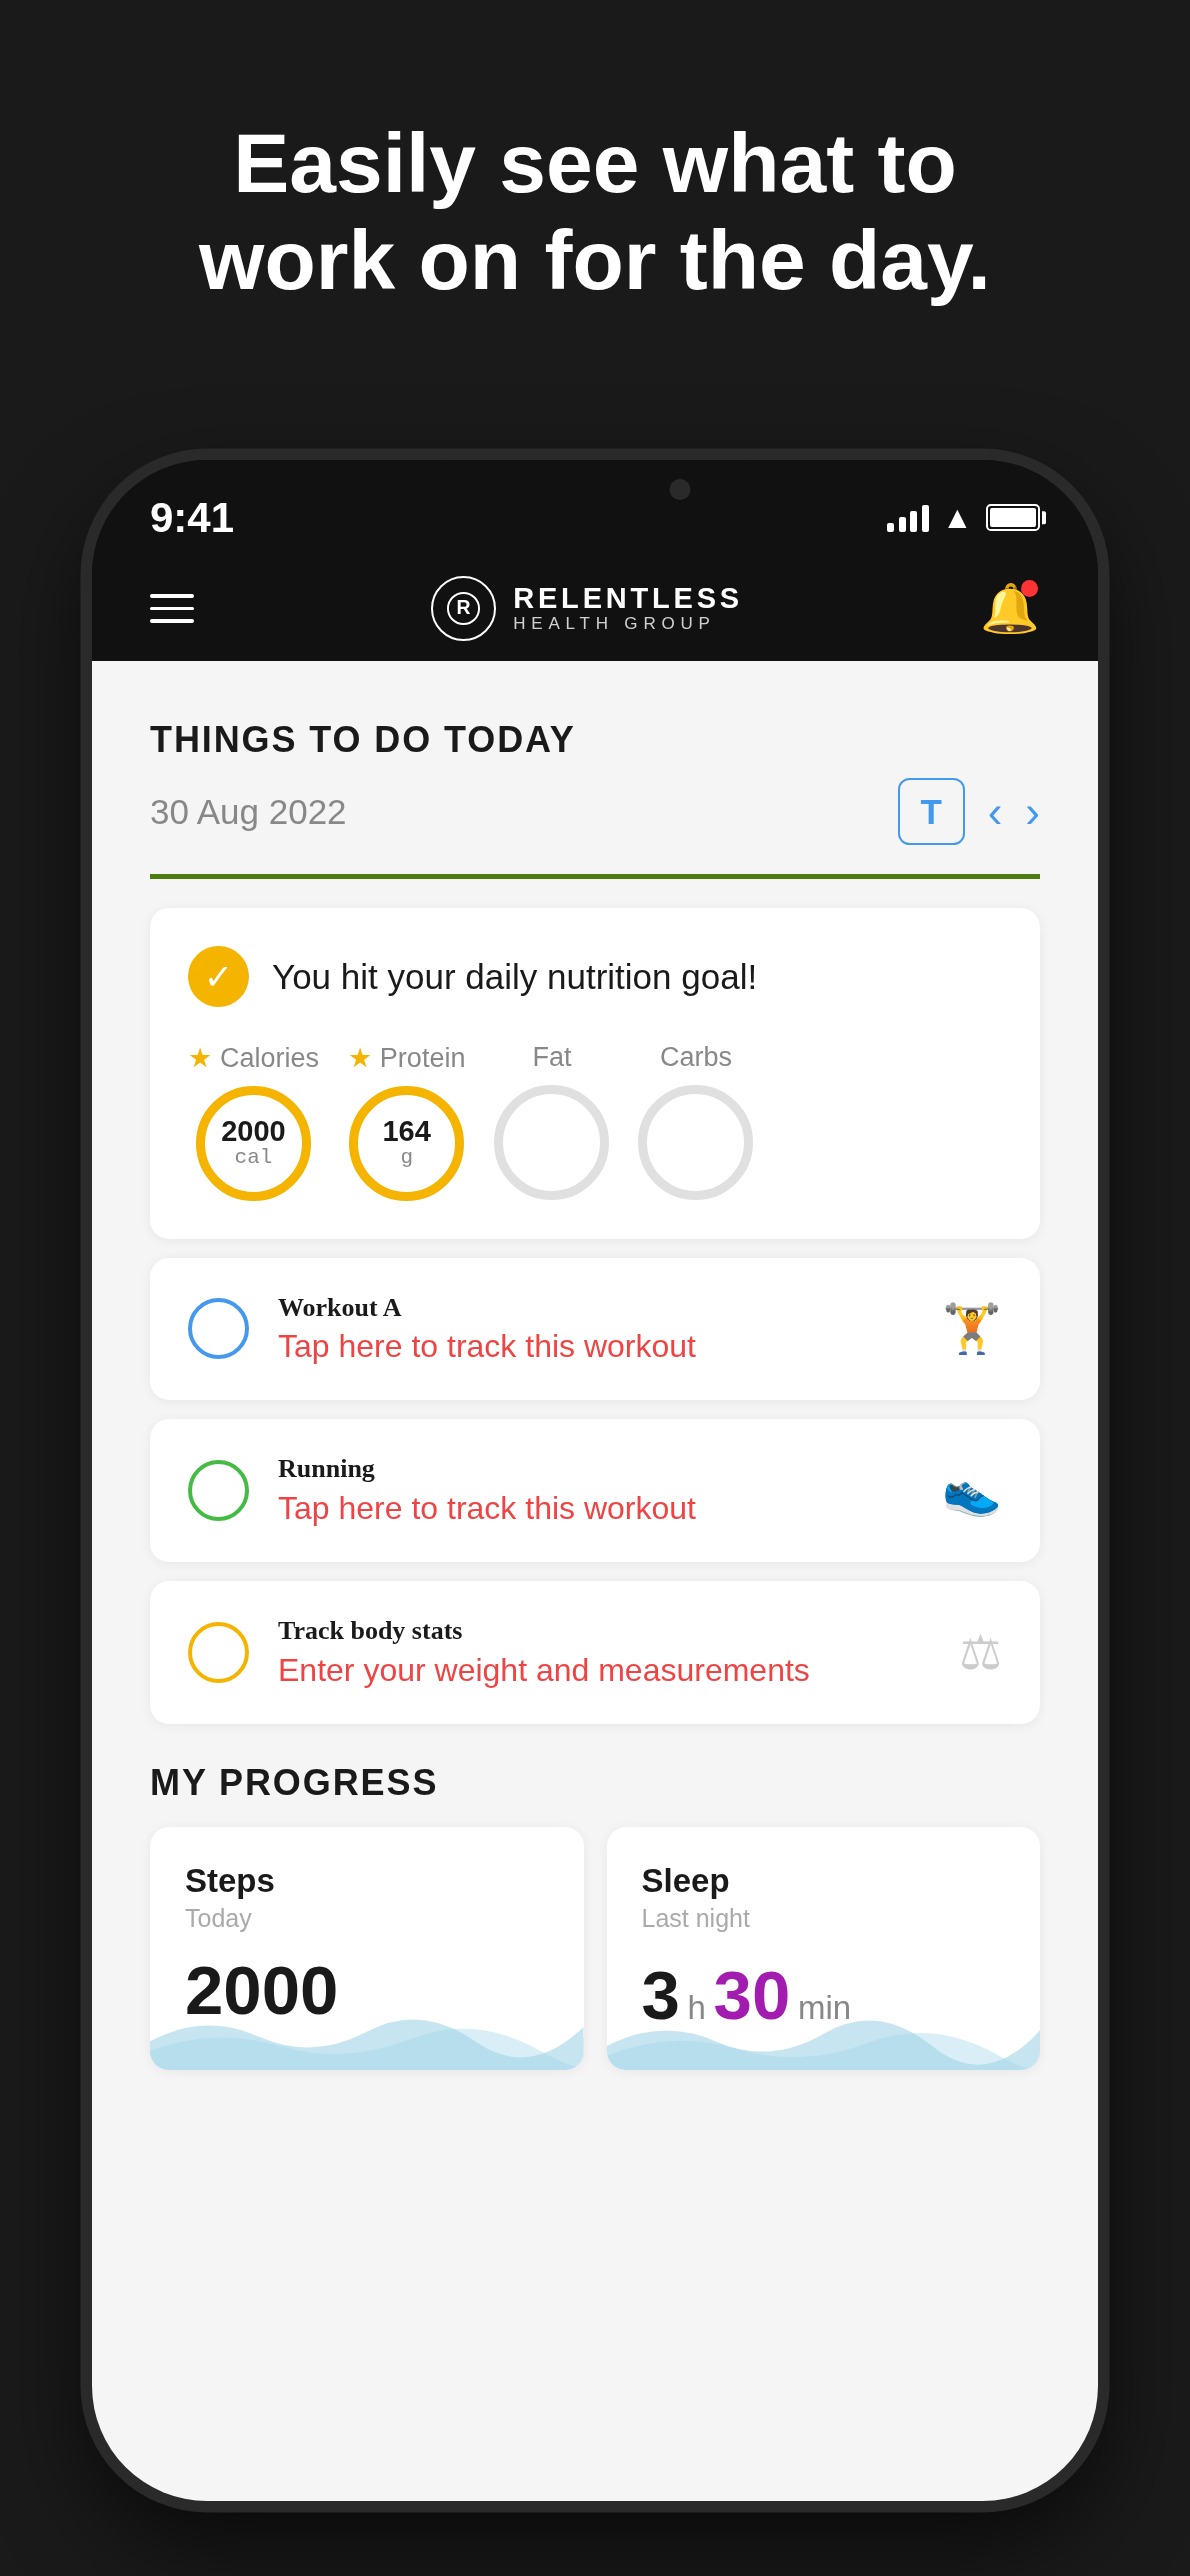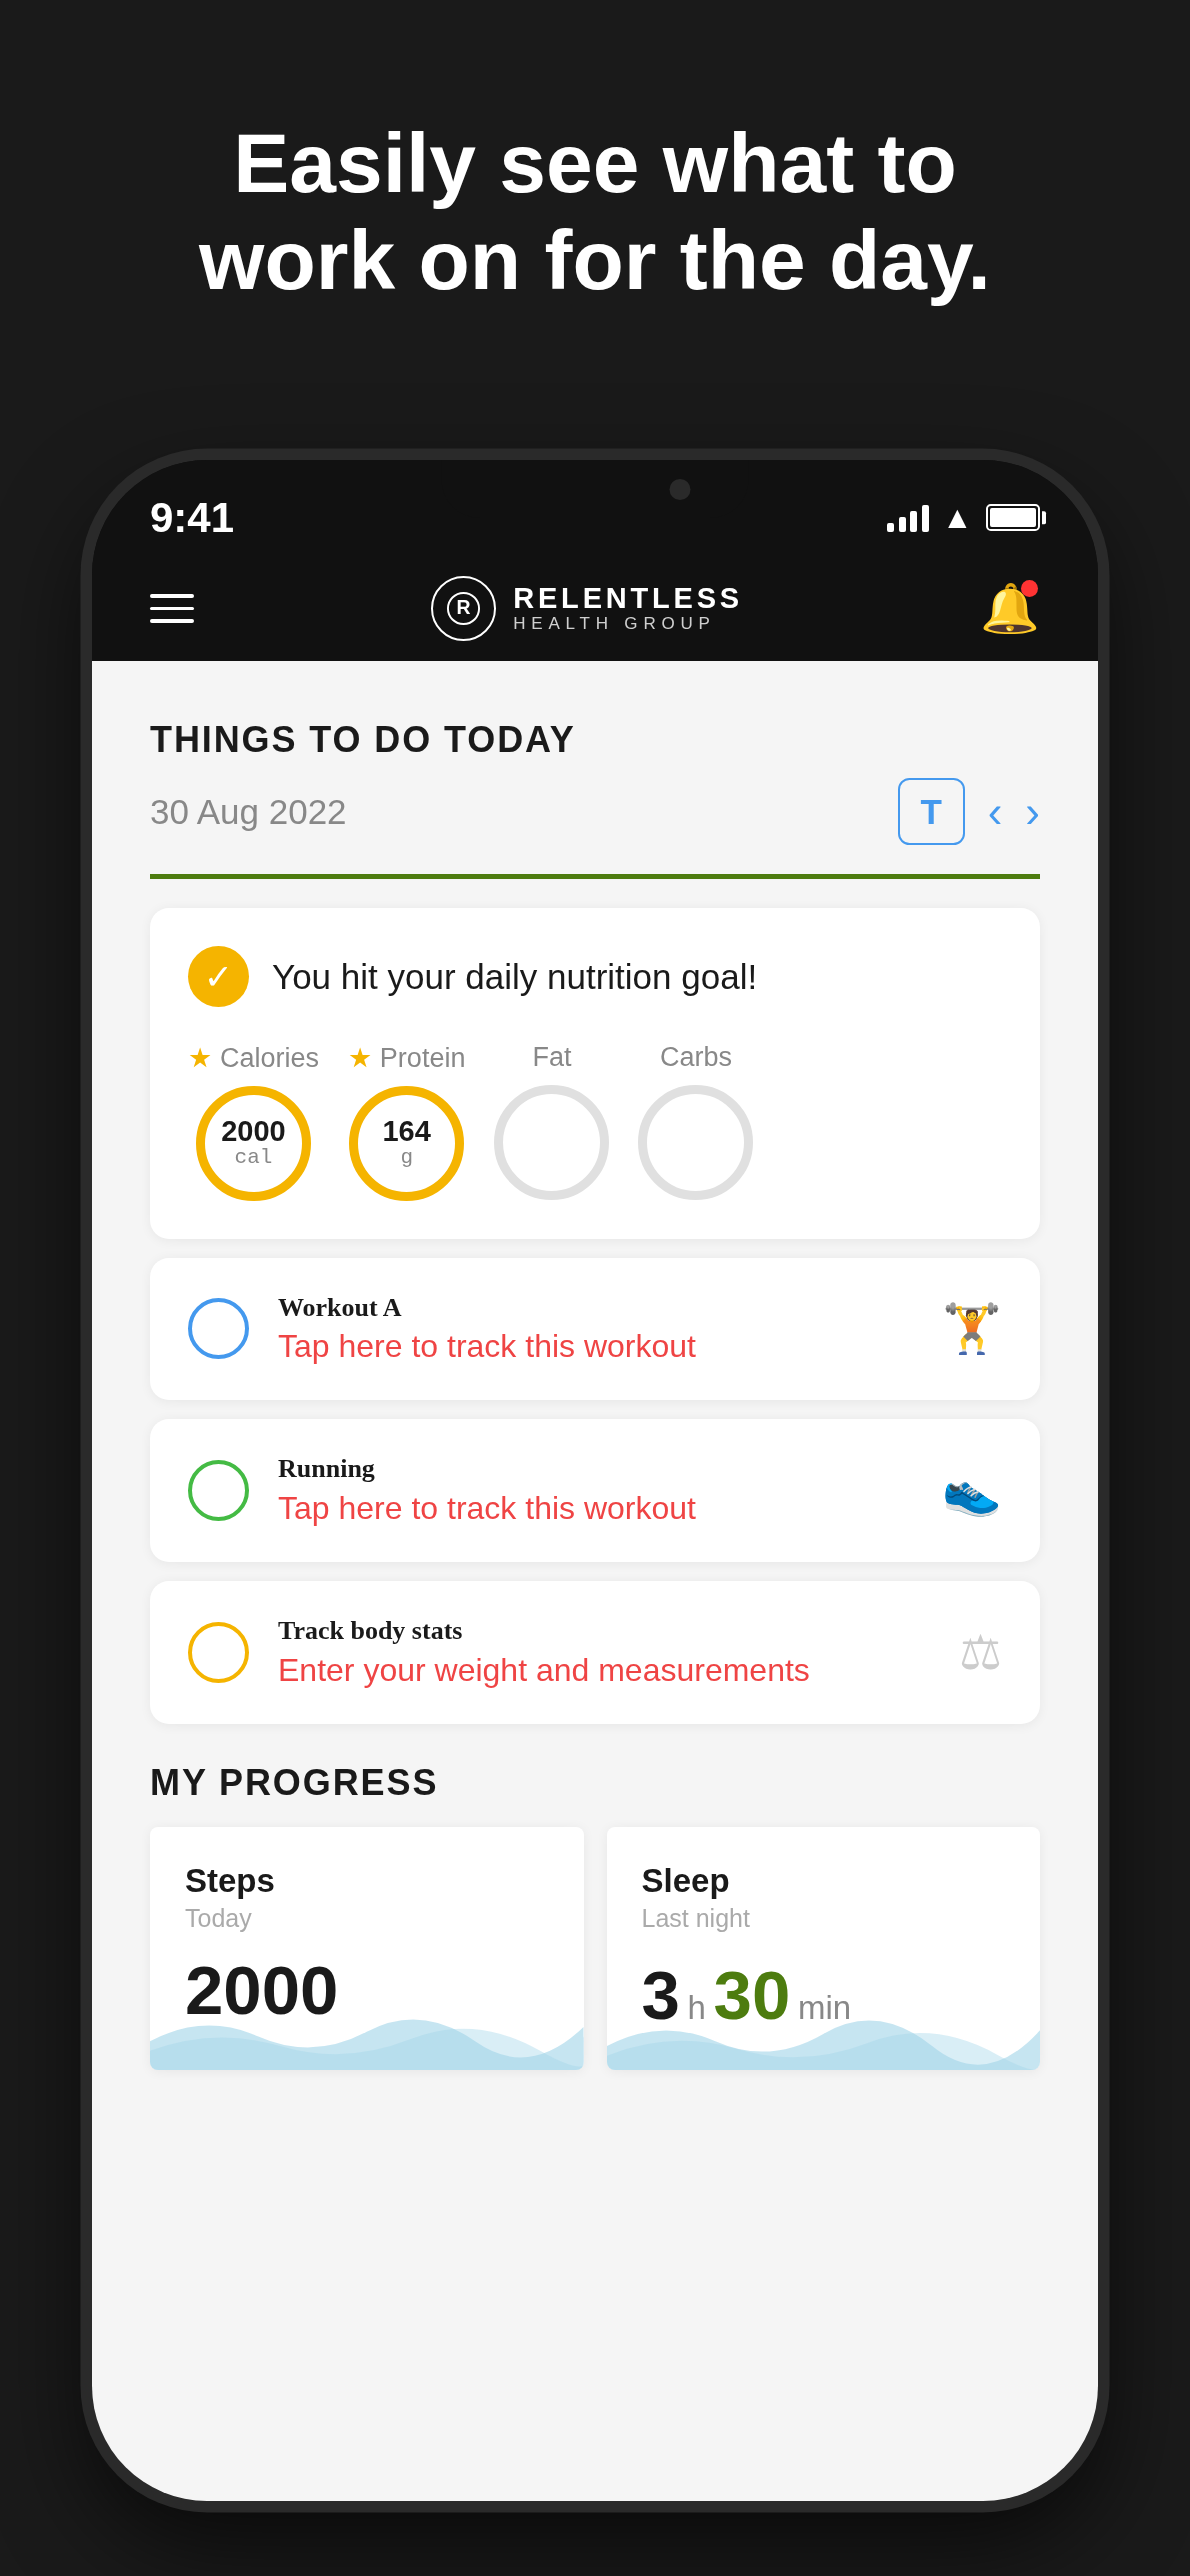--- a/index.html
+++ b/index.html
@@ -421,21 +421,21 @@
 
     .progress-cards {
       display: flex;
       gap: 23px;
       margin-top: 23px;
     }
 
     .progress-card {
       flex: 1;
       background: white;
-      border-radius: 8px;
+      border-radius: 19px;
       padding: 35px;
       box-shadow: 0 1.9px 11.5px rgba(0,0,0,0.06);
       overflow: hidden;
       position: relative;
     }
 
     .progress-card-title {
       font-size: 33px;
       font-weight: 700;
       color: #1a1a1a;
@@ -642,21 +642,21 @@
             </svg>
           </div>
         </div>
 
         <div class="progress-card">
           <div class="progress-card-title">Sleep</div>
           <div class="progress-card-subtitle">Last night</div>
           <div class="progress-value-sleep">
             <span style="font-size:69px;font-weight:800;color:#1a1a1a">3</span>
             <span class="sleep-unit">h</span>
-            <span style="font-size:69px;font-weight:800;color:#4d7c0f">30</span>
+            <span style="font-size:69px;font-weight:800;color:#a21caf">30</span>
             <span class="sleep-unit">min</span>
           </div>
           <div class="wave-container">
             <svg class="wave-svg" viewBox="0 0 400 70" preserveAspectRatio="none">
               <path d="M0,45 Q50,15 100,40 T200,32 T300,45 T400,28 L400,70 L0,70 Z" fill="#a0d4e8" opacity="0.6"></path>
               <path d="M0,55 Q60,28 120,48 T240,42 T360,54 T400,38 L400,70 L0,70 Z" fill="#a0d4e8" opacity="0.4"></path>
             </svg>
           </div>
         </div>
 

